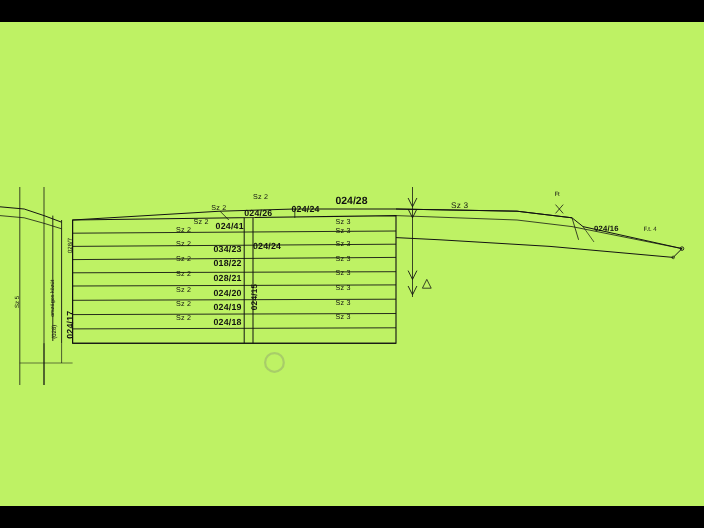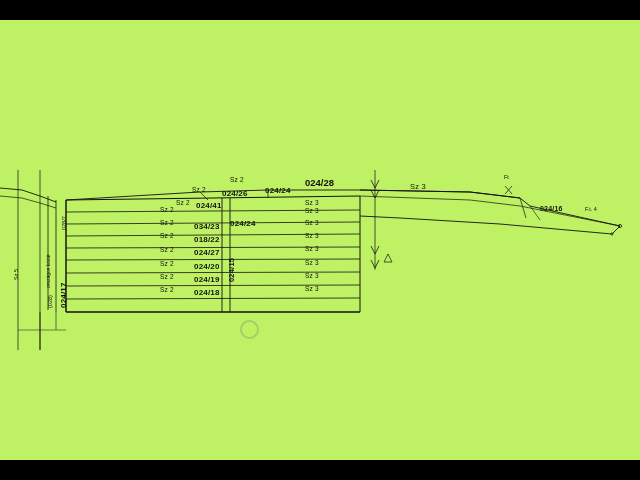--- a/index.html
+++ b/index.html
@@ -185,21 +185,21 @@
 
     <div class="lbl sz" style="left:160px; top:200px;">Sz 2</div>
     <div class="lbl parcel" style="left:194px; top:203px;">034/23</div>
     <div class="lbl sz" style="left:305px; top:200px;">Sz 3</div>
 
     <div class="lbl sz" style="left:160px; top:213px;">Sz 2</div>
     <div class="lbl parcel" style="left:194px; top:216px;">018/22</div>
     <div class="lbl sz" style="left:305px; top:213px;">Sz 3</div>
 
     <div class="lbl sz" style="left:160px; top:227px;">Sz 2</div>
-    <div class="lbl parcel" style="left:194px; top:229px;">024/27</div>
+    <div class="lbl parcel" style="left:194px; top:229px;">028/21</div>
     <div class="lbl sz" style="left:305px; top:226px;">Sz 3</div>
 
     <div class="lbl sz" style="left:160px; top:241px;">Sz 2</div>
     <div class="lbl parcel" style="left:194px; top:243px;text-align:center;">024/20</div>
     <div class="lbl sz" style="left:305px; top:240px;">Sz 3</div>
 
     <div class="lbl sz" style="left:160px; top:254px;">Sz 2</div>
     <div class="lbl parcel" style="left:194px; top:256px;">024/19</div>
     <div class="lbl sz" style="left:305px; top:253px;">Sz 3</div>
 

